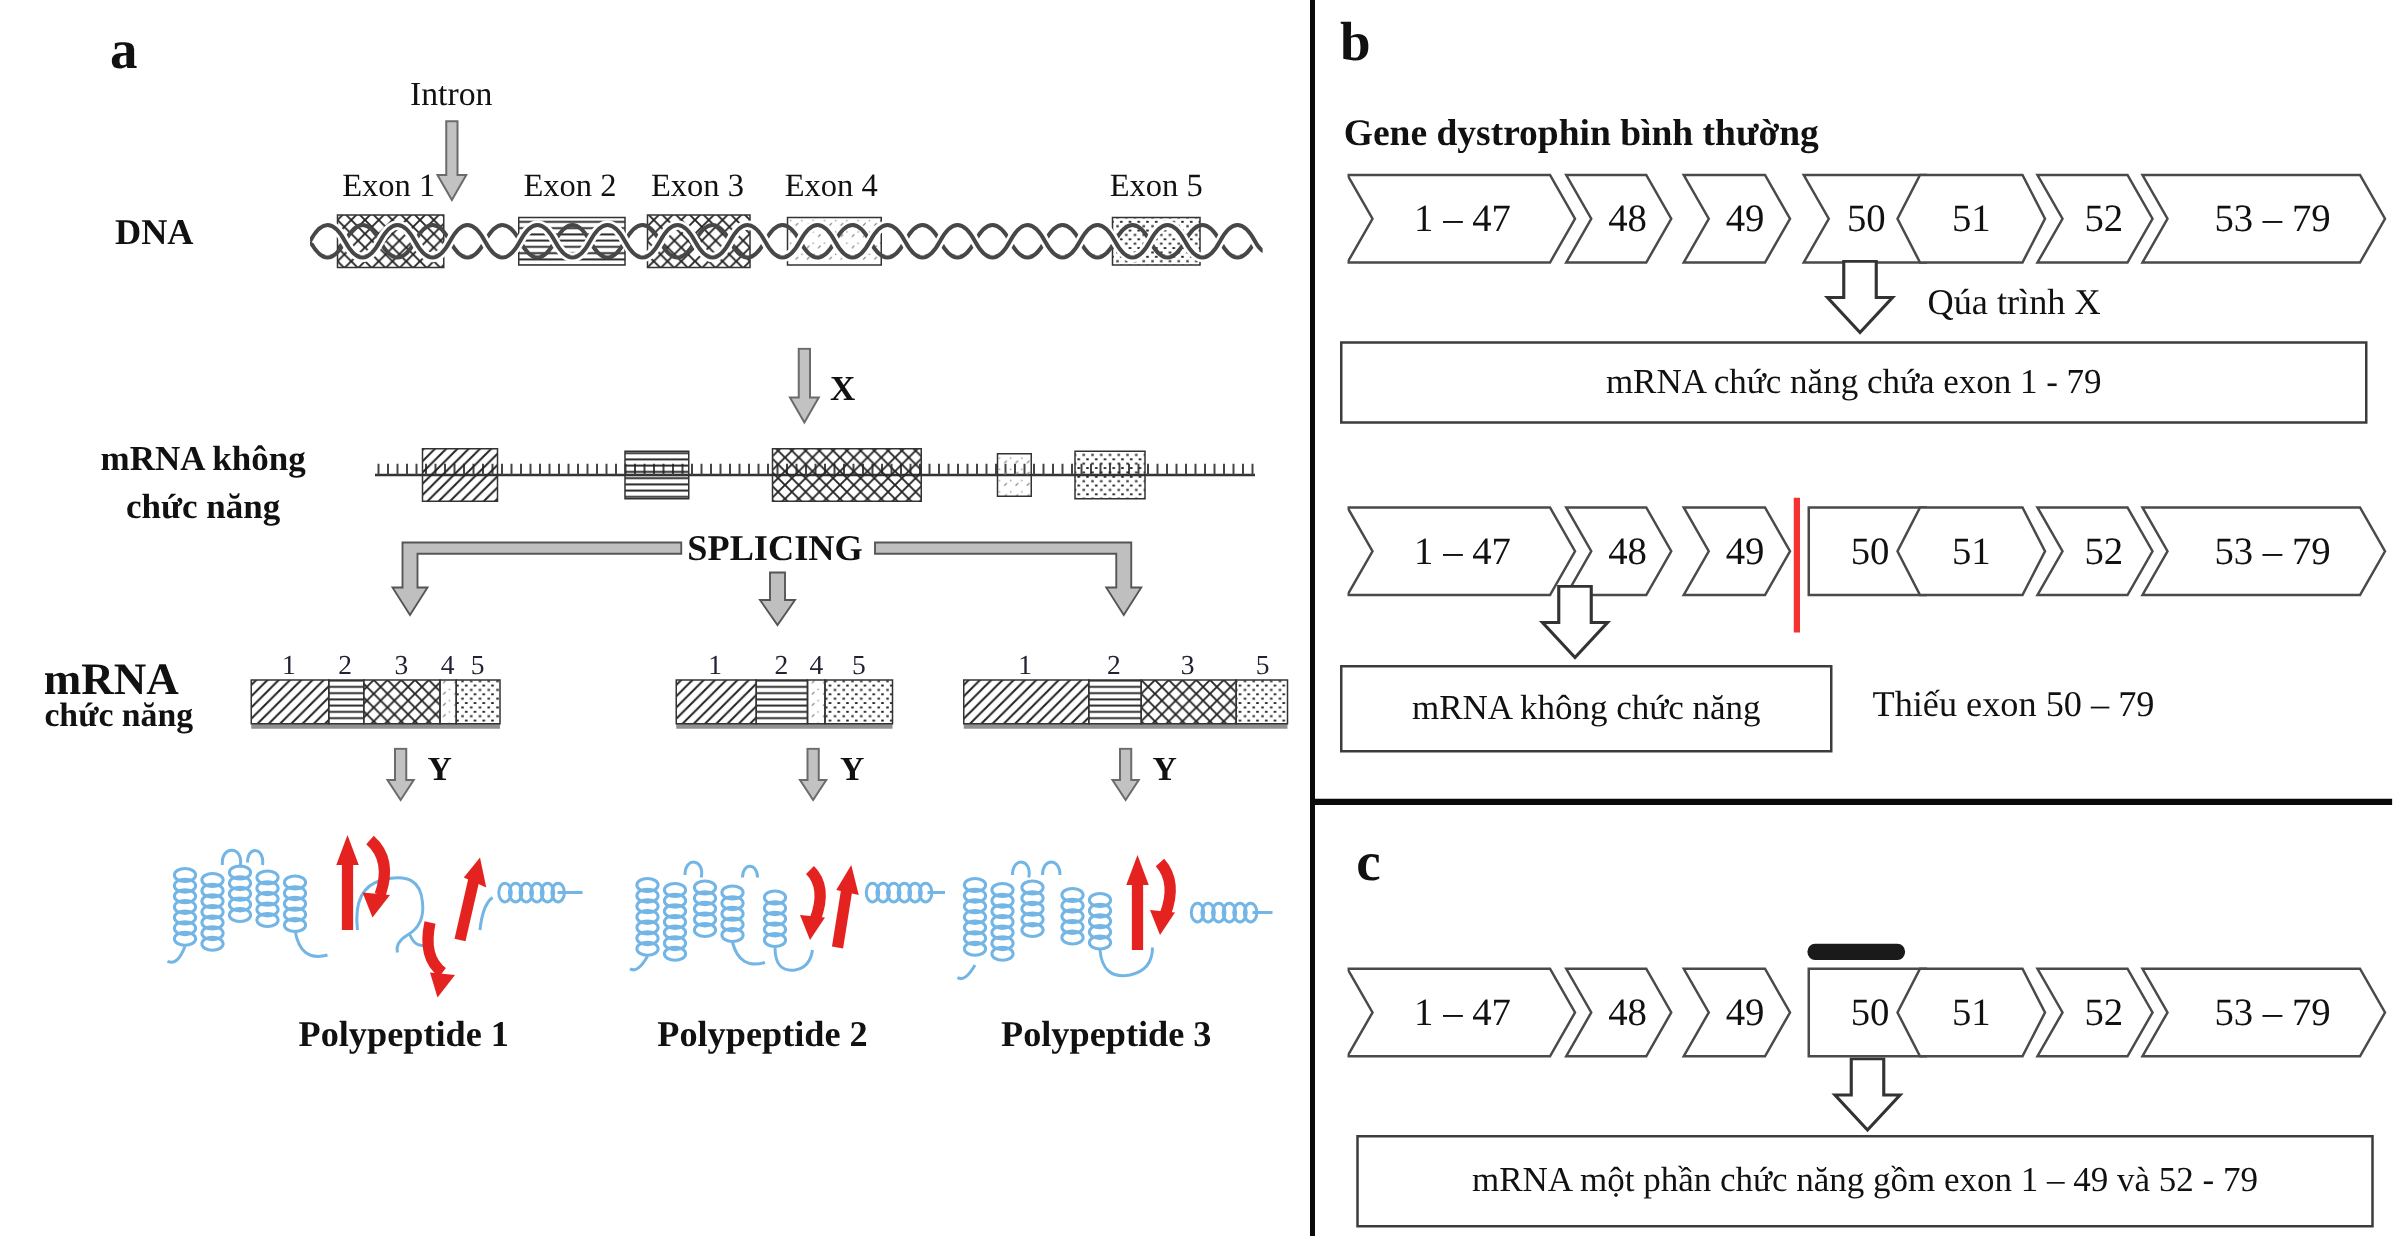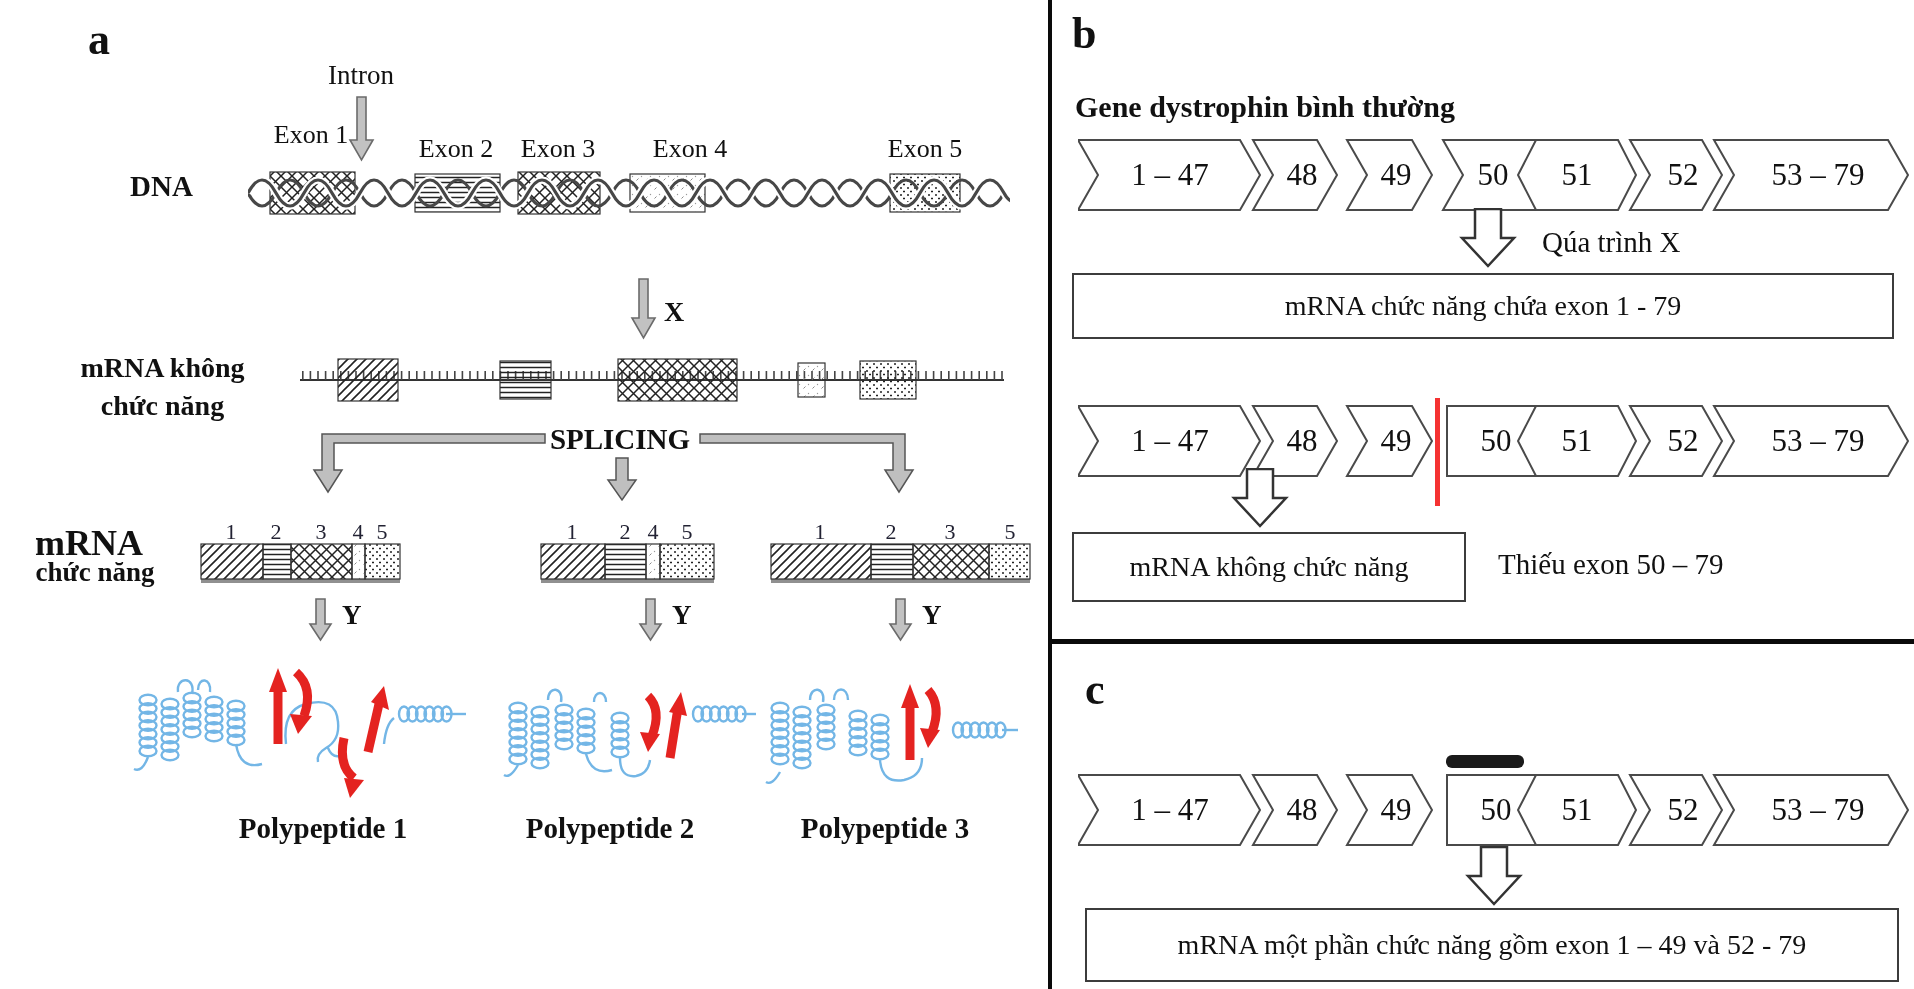--- a/index.html
+++ b/index.html
@@ -81,27 +81,27 @@
   <div class="divider" style="left:1052px;top:639px;width:862px;height:5px;"></div>
 
   <div class="lbl bold" style="left:88px;top:14px;font-size:44px;">a</div>
 
   <div class="lbl ctr" style="left:300px;top:60px;width:122px;font-size:27px;">Intron</div>
 
   <svg class="abs" style="left:347px;top:96px;" width="30" height="66">
     <polygon class="ga" points="10,1 19,1 19,44 26,44 14.5,64 3,44 10,44"></polygon>
   </svg>
 
-  <div class="lbl ctr" style="left:261px;top:120px;width:100px;font-size:26px;">Exon 1</div>
+  <div class="lbl ctr" style="left:261px;top:134px;width:100px;font-size:26px;">Exon 1</div>
   <div class="lbl ctr" style="left:406px;top:134px;width:100px;font-size:26px;">Exon 2</div>
   <div class="lbl ctr" style="left:508px;top:134px;width:100px;font-size:26px;">Exon 3</div>
-  <div class="lbl ctr" style="left:640px;top:134px;width:100px;font-size:26px;">Exon 4</div>
+  <div class="lbl ctr" style="left:615px;top:134px;width:100px;font-size:26px;">Exon 4</div>
   <div class="lbl ctr" style="left:875px;top:134px;width:100px;font-size:26px;font-family:Liberation Serif, serif;">Exon 5</div>
 
-  <div class="lbl bold" style="left:92px;top:170px;font-size:29px;margin-left:38px;">DNA</div>
+  <div class="lbl bold" style="left:92px;top:170px;font-size:29px;">DNA</div>
 
   <svg class="abs" style="left:248px;top:165px;" width="762" height="56" viewBox="0 0 762 56">
     <rect class="seg" x="22" y="7" width="85" height="42" fill="url(#p-x)"></rect>
     <rect class="seg" x="167" y="9" width="85" height="38" fill="url(#p-hl)"></rect>
     <rect class="seg" x="270" y="7" width="82" height="42" fill="url(#p-x)"></rect>
     <rect class="seg" x="382" y="9" width="75" height="38" fill="url(#p-sp)"></rect>
     <rect class="seg" x="642" y="9" width="70" height="38" fill="url(#p-dot)"></rect>
     <path class="helixs" d="M0,28 q14,26 28,0 q14,-26 28,0 q14,26 28,0 q14,-26 28,0 q14,26 28,0 q14,-26 28,0 q14,26 28,0 q14,-26 28,0 q14,26 28,0 q14,-26 28,0 q14,26 28,0 q14,-26 28,0 q14,26 28,0 q14,-26 28,0 q14,26 28,0 q14,-26 28,0 q14,26 28,0 q14,-26 28,0 q14,26 28,0 q14,-26 28,0 q14,26 28,0 q14,-26 28,0 q14,26 28,0 q14,-26 28,0 q14,26 28,0 q14,-26 28,0 q14,26 28,0 q7,13 14,6"></path>
     <path class="helixw" d="M0,28 q14,-26 28,0 q14,26 28,0 q14,-26 28,0 q14,26 28,0 q14,-26 28,0 q14,26 28,0 q14,-26 28,0 q14,26 28,0 q14,-26 28,0 q14,26 28,0 q14,-26 28,0 q14,26 28,0 q14,-26 28,0 q14,26 28,0 q14,-26 28,0 q14,26 28,0 q14,-26 28,0 q14,26 28,0 q14,-26 28,0 q14,26 28,0 q14,-26 28,0 q14,26 28,0 q14,-26 28,0 q14,26 28,0 q14,-26 28,0 q14,26 28,0 q14,-26 28,0 q7,13 14,6"></path>
     <path class="helixs" d="M0,28 q14,-26 28,0 q14,26 28,0 q14,-26 28,0 q14,26 28,0 q14,-26 28,0 q14,26 28,0 q14,-26 28,0 q14,26 28,0 q14,-26 28,0 q14,26 28,0 q14,-26 28,0 q14,26 28,0 q14,-26 28,0 q14,26 28,0 q14,-26 28,0 q14,26 28,0 q14,-26 28,0 q14,26 28,0 q14,-26 28,0 q14,26 28,0 q14,-26 28,0 q14,26 28,0 q14,-26 28,0 q14,26 28,0 q14,-26 28,0 q14,26 28,0 q14,-26 28,0 q7,13 14,6"></path>

